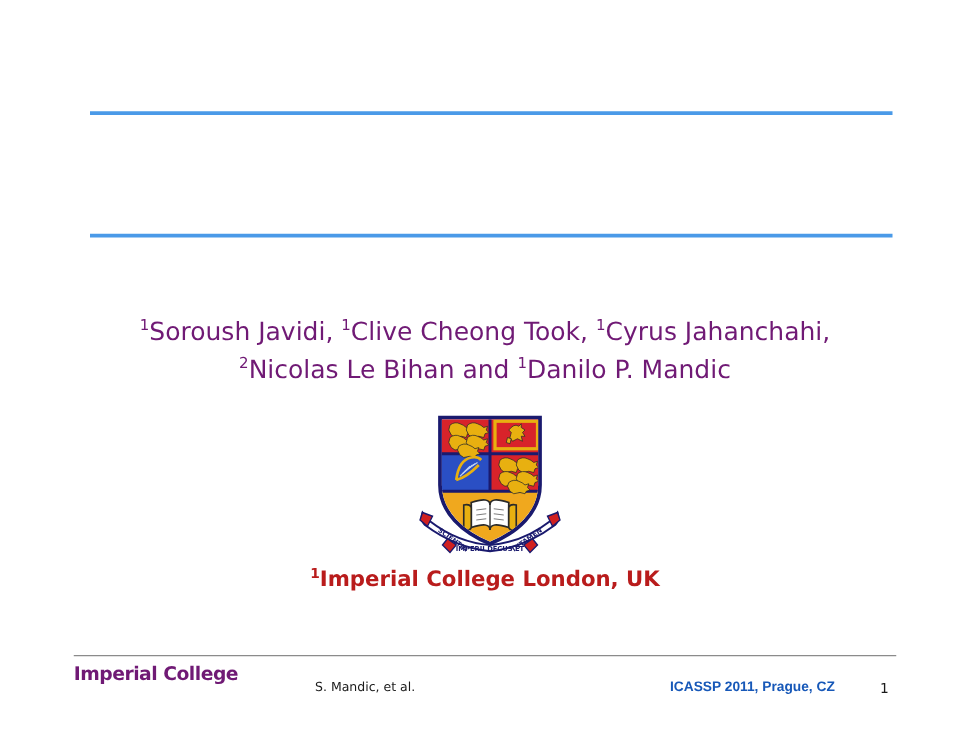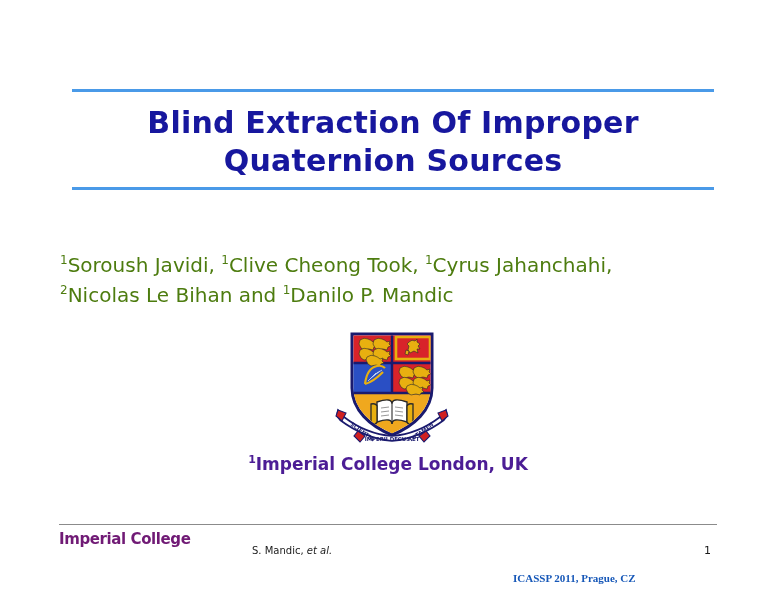--- a/index.html
+++ b/index.html
@@ -53,21 +53,22 @@
     letter-spacing: 0.2px;
   }
   .title-line { display: block; }
 
   
   .authors {
     position: absolute;
     left: 60px;
     top: 250px;
     width: 656px;
-    color: #4d7c0f;
+    text-align: center;
+    color: #701a75;
     font-family: "DejaVu Sans", sans-serif;
     font-size: 20px;
     line-height: 30px;
     font-weight: normal;
   }
   .authors .sup {
     font-size: 12px;
     vertical-align: super;
     line-height: 0;
   }
@@ -83,21 +84,21 @@
   }
   .crest-svg { display: block; width: 124px; height: 116px; }
 
   
   .affiliations {
     position: absolute;
     left: 60px;
     top: 453px;
     width: 656px;
     text-align: center;
-    color: #4c1d95;
+    color: #b91c1c;
     font-family: "DejaVu Sans", sans-serif;
     font-weight: bold;
     font-size: 17px;
     line-height: 23px;
   }
   .affiliations .sup {
     font-size: 11px;
     vertical-align: super;
     line-height: 0;
   }
@@ -127,53 +128,48 @@
 
   .footer-author {
     position: absolute;
     left: 252px;
     top: 545px;
     font-family: "DejaVu Sans", sans-serif;
     font-size: 10px;
     color: #1a1a1a;
     white-space: nowrap;
   }
-  .footer-author .ital { font-style: italic; }
+  .footer-author .ital { }
 
   .footer-conf {
     position: absolute;
-    left: 513px;
+    left: 536px;
     top: 544px;
-    font-family: Liberation Serif, serif;
+    font-family: Liberation Sans, sans-serif;
     font-weight: bold;
     font-size: 11px;
     color: #1758b8;
     white-space: nowrap;
-    margin-top: 28px;
   }
   .footer-page {
     position: absolute;
     left: 704px;
     top: 544px;
     font-family: "DejaVu Sans", sans-serif;
     font-size: 11px;
     color: #1a1a1a;
   }
 </style>
 </head>
 <body>
 
 <div class="slide">
 
   <div class="rule-top"></div>
 
-  <div class="title">
-    <span class="title-line">Blind Extraction Of Improper</span>
-    <span class="title-line">Quaternion Sources</span>
-  </div>
 
   <div class="rule-bottom"></div>
 
   <div class="authors">
     <span class="authors-line"><span class="sup">1</span><span>Soroush Javidi, </span><span class="sup">1</span><span>Clive Cheong Took, </span><span class="sup">1</span><span>Cyrus Jahanchahi,</span></span>
     <span class="authors-line"><span class="sup">2</span><span>Nicolas Le Bihan and </span><span class="sup">1</span><span>Danilo P. Mandic</span></span>
   </div>
 
   <div class="crest-wrap">
     <svg class="crest-svg" viewBox="0 0 124 116" xmlns="http://www.w3.org/2000/svg">

